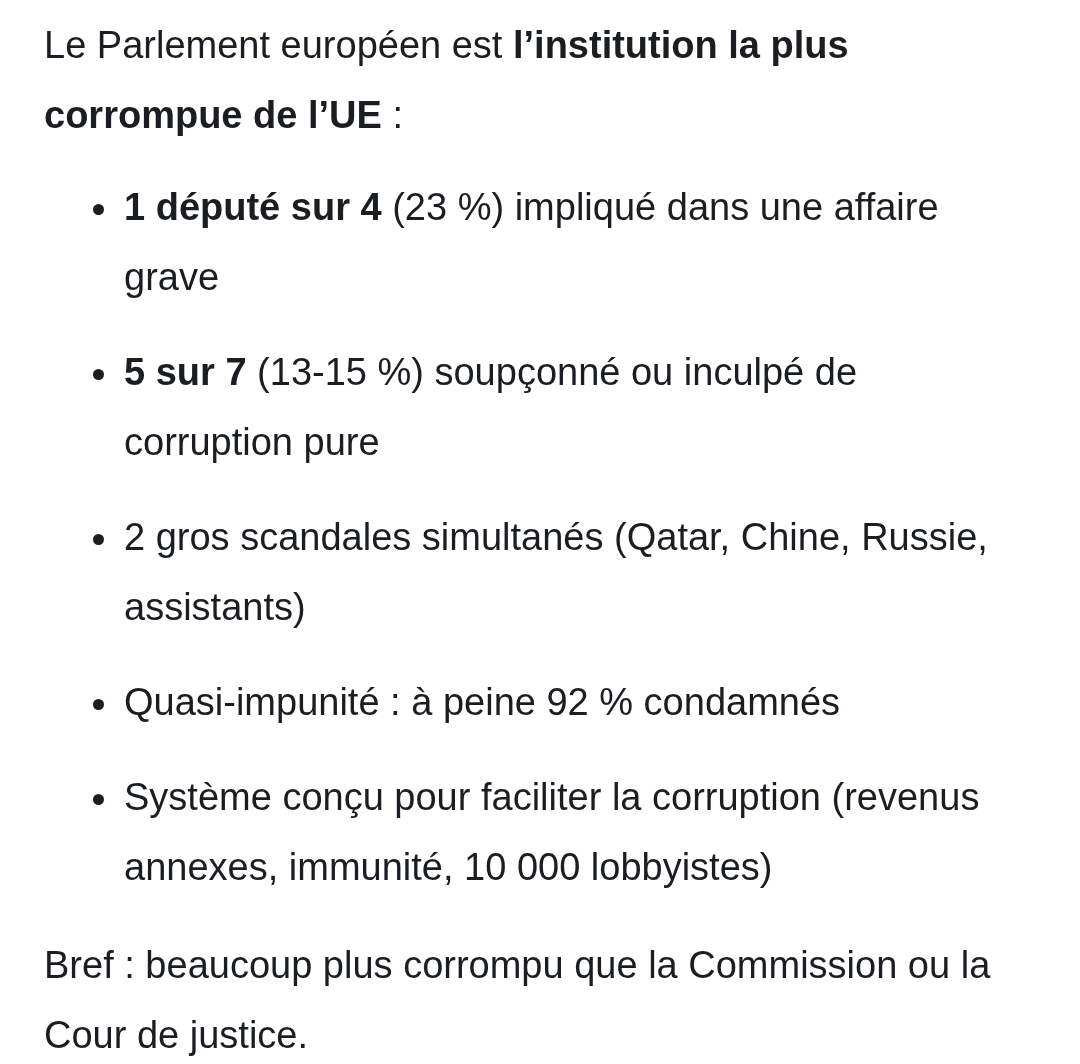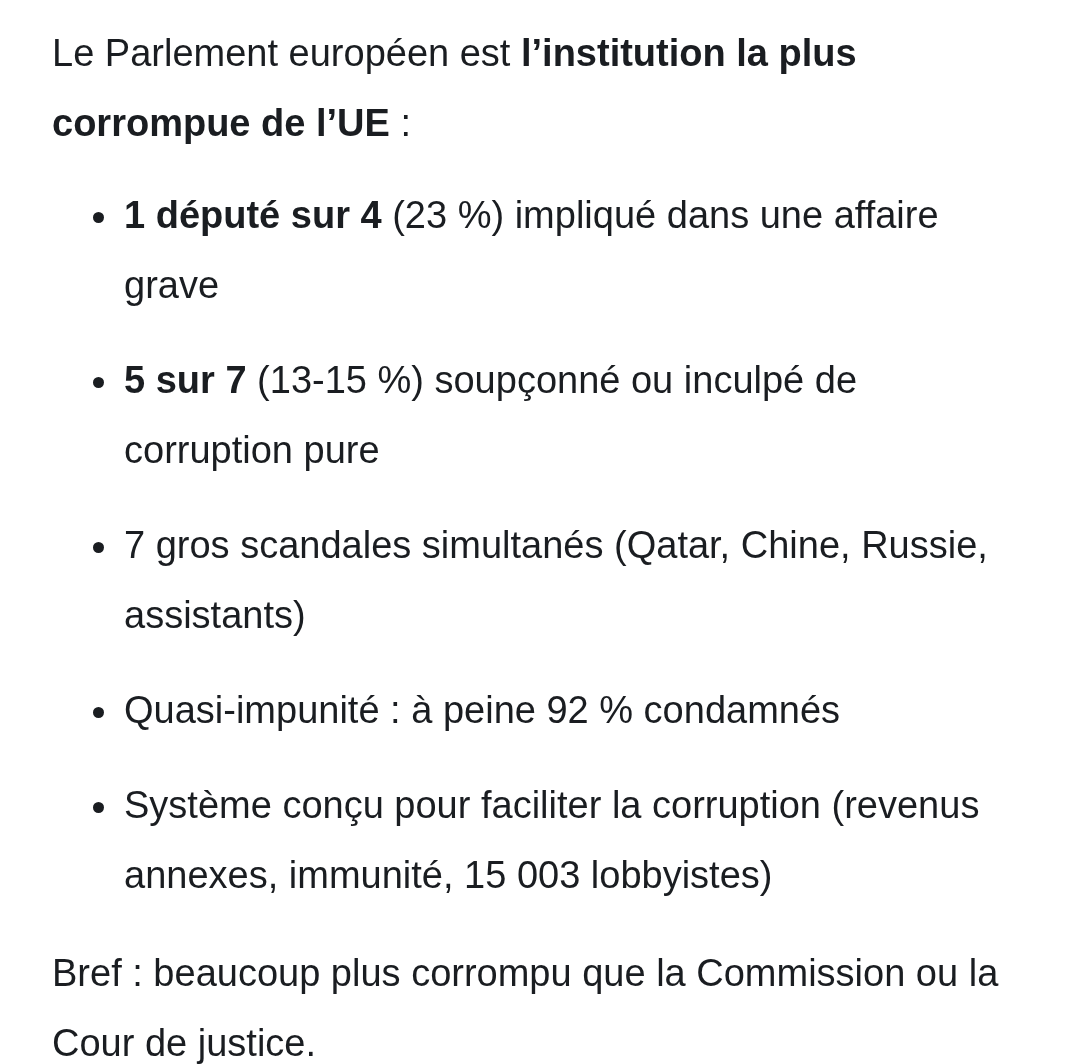--- a/index.html
+++ b/index.html
@@ -12,21 +12,21 @@
     height: 1064px;
     box-sizing: border-box;
     padding: 6px 40px 0 40px;
     font-family: "Liberation Sans", "DejaVu Sans", sans-serif;
     font-size: 38px;
     line-height: 70px;
     color: #1a1d21;
     overflow: hidden;
   }
   p {
-    margin: 12px;
+    margin: 4px;
   }
   strong {
     font-weight: 700;
   }
   ul.bullet-list {
     margin: 22px 8px 0 0;
     padding-left: 82px;
     list-style: disc outside;
   }
   ul.bullet-list li {
@@ -41,18 +41,18 @@
   }
 </style>
 </head>
 <body style="color: rgb(26, 29, 33); background: rgb(255, 255, 255);">
 
 <p class="intro"><span>Le Parlement européen est </span><strong>l’institution la plus corrompue de l’UE</strong><span> :</span></p>
 
 <ul class="bullet-list">
   <li><strong>1 député sur 4</strong><span> (23 %) impliqué dans une affaire grave</span></li>
   <li><strong>5 sur 7</strong><span> (13-15 %) soupçonné ou inculpé de corruption pure</span></li>
-  <li><strong></strong><span>7 gros scandales simultanés (Qatar, Chine, Russie, assistants)</span></li>
+  <li><strong></strong><span>2 gros scandales simultanés (Qatar, Chine, Russie, assistants)</span></li>
   <li><strong></strong><span>Quasi-impunité : à peine 92 % condamnés</span></li>
-  <li><strong></strong><span>Système conçu pour faciliter la corruption (revenus annexes, immunité, 15 003 lobbyistes)</span></li>
+  <li><strong></strong><span>Système conçu pour faciliter la corruption (revenus annexes, immunité, 10 000 lobbyistes)</span></li>
 </ul>
 
 <p class="conclusion">Bref : beaucoup plus corrompu que la Commission ou la Cour de justice.</p>
 
 </body></html>

